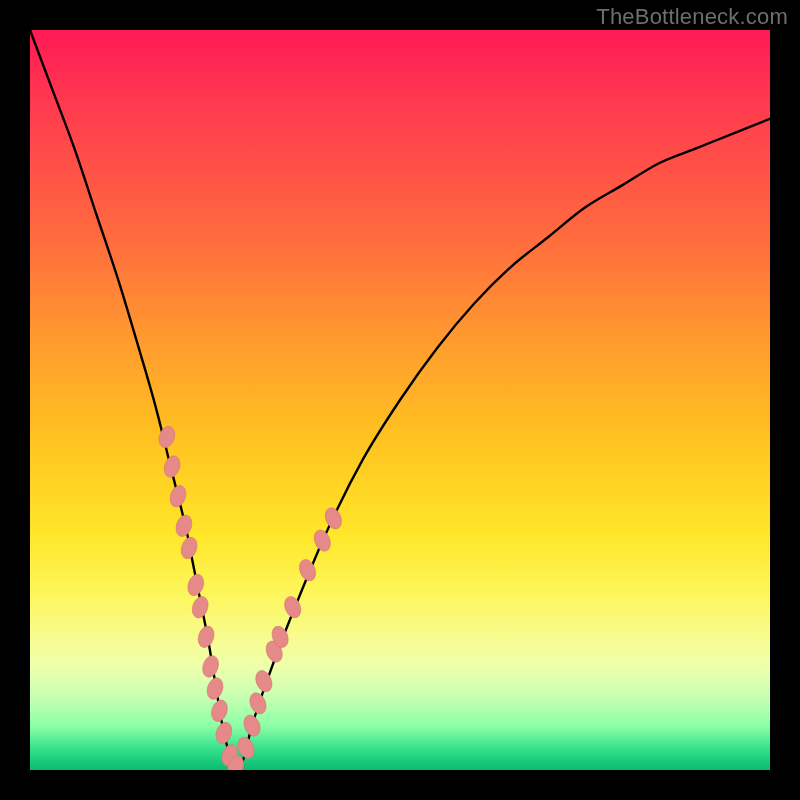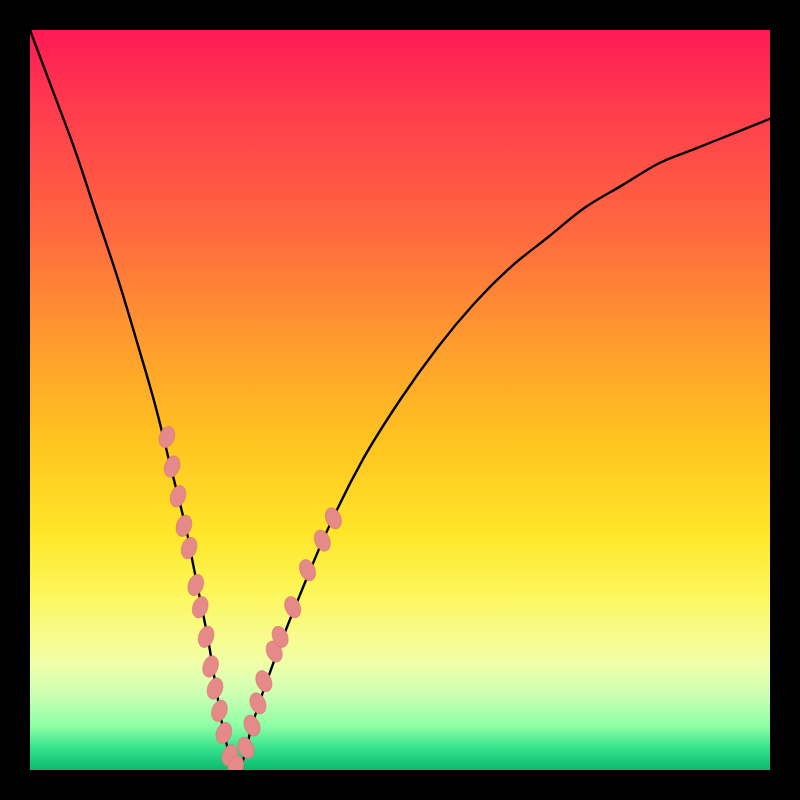--- a/index.html
+++ b/index.html
@@ -59,20 +59,21 @@
     top: 0;
     width: 740px;
     height: 740px;
     display: block;
   }
 </style>
 </head>
 <body>
 
 <div class="frame">
+  <div class="watermark">TheBottleneck.com</div>
 
   <div class="plot-area">
     <svg class="overlay" viewBox="0 0 740 740" preserveAspectRatio="none">
       <path id="curve-path" fill="none" stroke="#000000" stroke-width="2.4" stroke-linecap="round" stroke-linejoin="round" d="M 0.00 0.00 C 3.70 9.87, 14.80 39.47, 22.20 59.20 C 29.60 78.93, 37.00 97.43, 44.40 118.40 C 51.80 139.37, 59.20 162.80, 66.60 185.00 C 74.00 207.20, 81.40 228.17, 88.80 251.60 C 96.20 275.03, 104.83 304.63, 111.00 325.60 C 117.17 346.57, 120.87 358.90, 125.80 377.40 C 130.73 395.90, 135.67 416.87, 140.60 436.60 C 145.53 456.33, 151.70 479.77, 155.40 495.80 C 159.10 511.83, 160.33 520.47, 162.80 532.80 C 165.27 545.13, 167.73 557.47, 170.20 569.80 C 172.67 582.13, 175.13 593.23, 177.60 606.80 C 180.07 620.37, 182.53 636.40, 185.00 651.20 C 187.47 666.00, 189.93 683.27, 192.40 695.60 C 194.87 707.93, 197.33 717.80, 199.80 725.20 C 202.27 732.60, 204.73 740.00, 207.20 740.00 C 209.67 740.00, 212.13 732.60, 214.60 725.20 C 217.07 717.80, 218.30 707.93, 222.00 695.60 C 225.70 683.27, 230.63 668.47, 236.80 651.20 C 242.97 633.93, 249.13 616.67, 259.00 592.00 C 268.87 567.33, 283.67 530.33, 296.00 503.20 C 308.33 476.07, 320.67 451.40, 333.00 429.20 C 345.33 407.00, 357.67 388.50, 370.00 370.00 C 382.33 351.50, 394.67 334.23, 407.00 318.20 C 419.33 302.17, 431.67 287.37, 444.00 273.80 C 456.33 260.23, 468.67 247.90, 481.00 236.80 C 493.33 225.70, 505.67 217.07, 518.00 207.20 C 530.33 197.33, 542.67 186.23, 555.00 177.60 C 567.33 168.97, 579.67 162.80, 592.00 155.40 C 604.33 148.00, 616.67 139.37, 629.00 133.20 C 641.33 127.03, 653.67 123.33, 666.00 118.40 C 678.33 113.47, 690.67 108.53, 703.00 103.60 C 715.33 98.67, 733.83 91.27, 740.00 88.80"></path>
       <g id="markers-group">
           <ellipse cx="136.90" cy="407.00" rx="7.5" ry="11" transform="rotate(18 136.90 407.00)" fill="#e58a88" stroke="#d87674" stroke-width="0.6"></ellipse>
           <ellipse cx="142.08" cy="436.60" rx="7.5" ry="11" transform="rotate(18 142.08 436.60)" fill="#e58a88" stroke="#d87674" stroke-width="0.6"></ellipse>
           <ellipse cx="148.00" cy="466.20" rx="7.5" ry="11" transform="rotate(18 148.00 466.20)" fill="#e58a88" stroke="#d87674" stroke-width="0.6"></ellipse>
           <ellipse cx="153.92" cy="495.80" rx="7.5" ry="11" transform="rotate(18 153.92 495.80)" fill="#e58a88" stroke="#d87674" stroke-width="0.6"></ellipse>
           <ellipse cx="159.10" cy="518.00" rx="7.5" ry="11" transform="rotate(18 159.10 518.00)" fill="#e58a88" stroke="#d87674" stroke-width="0.6"></ellipse>

